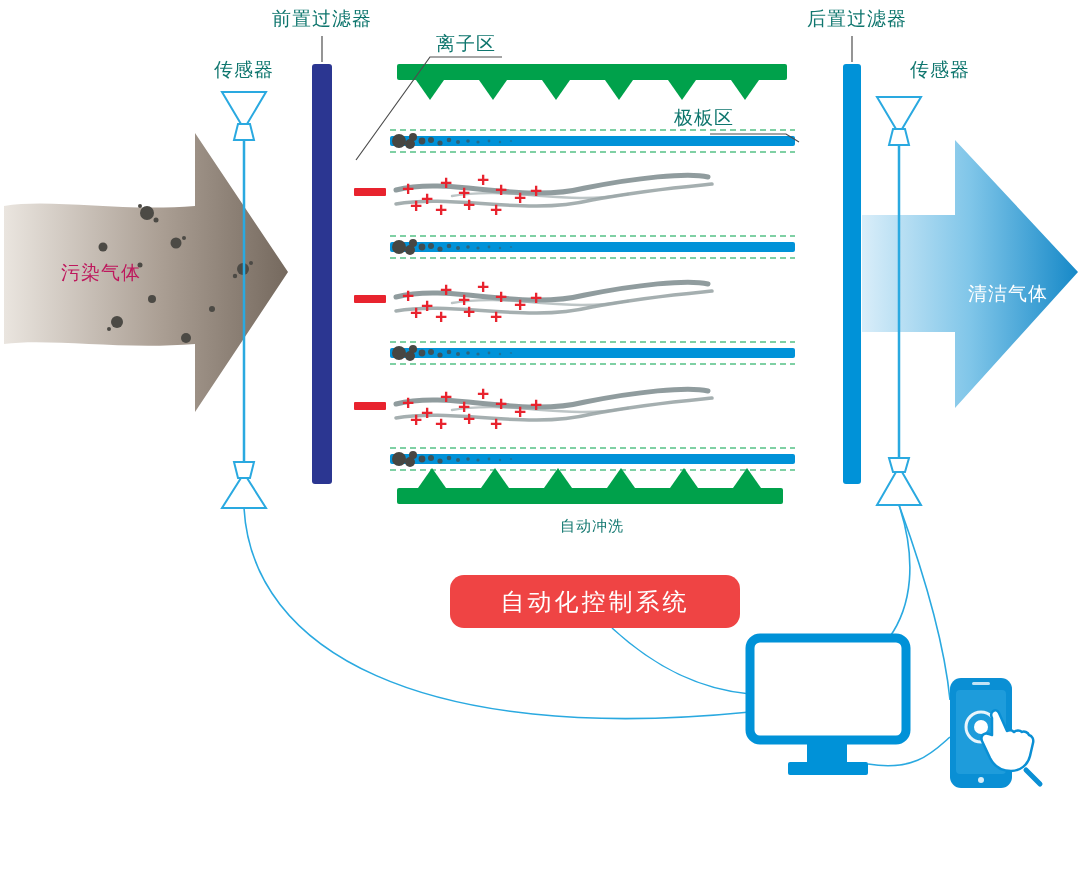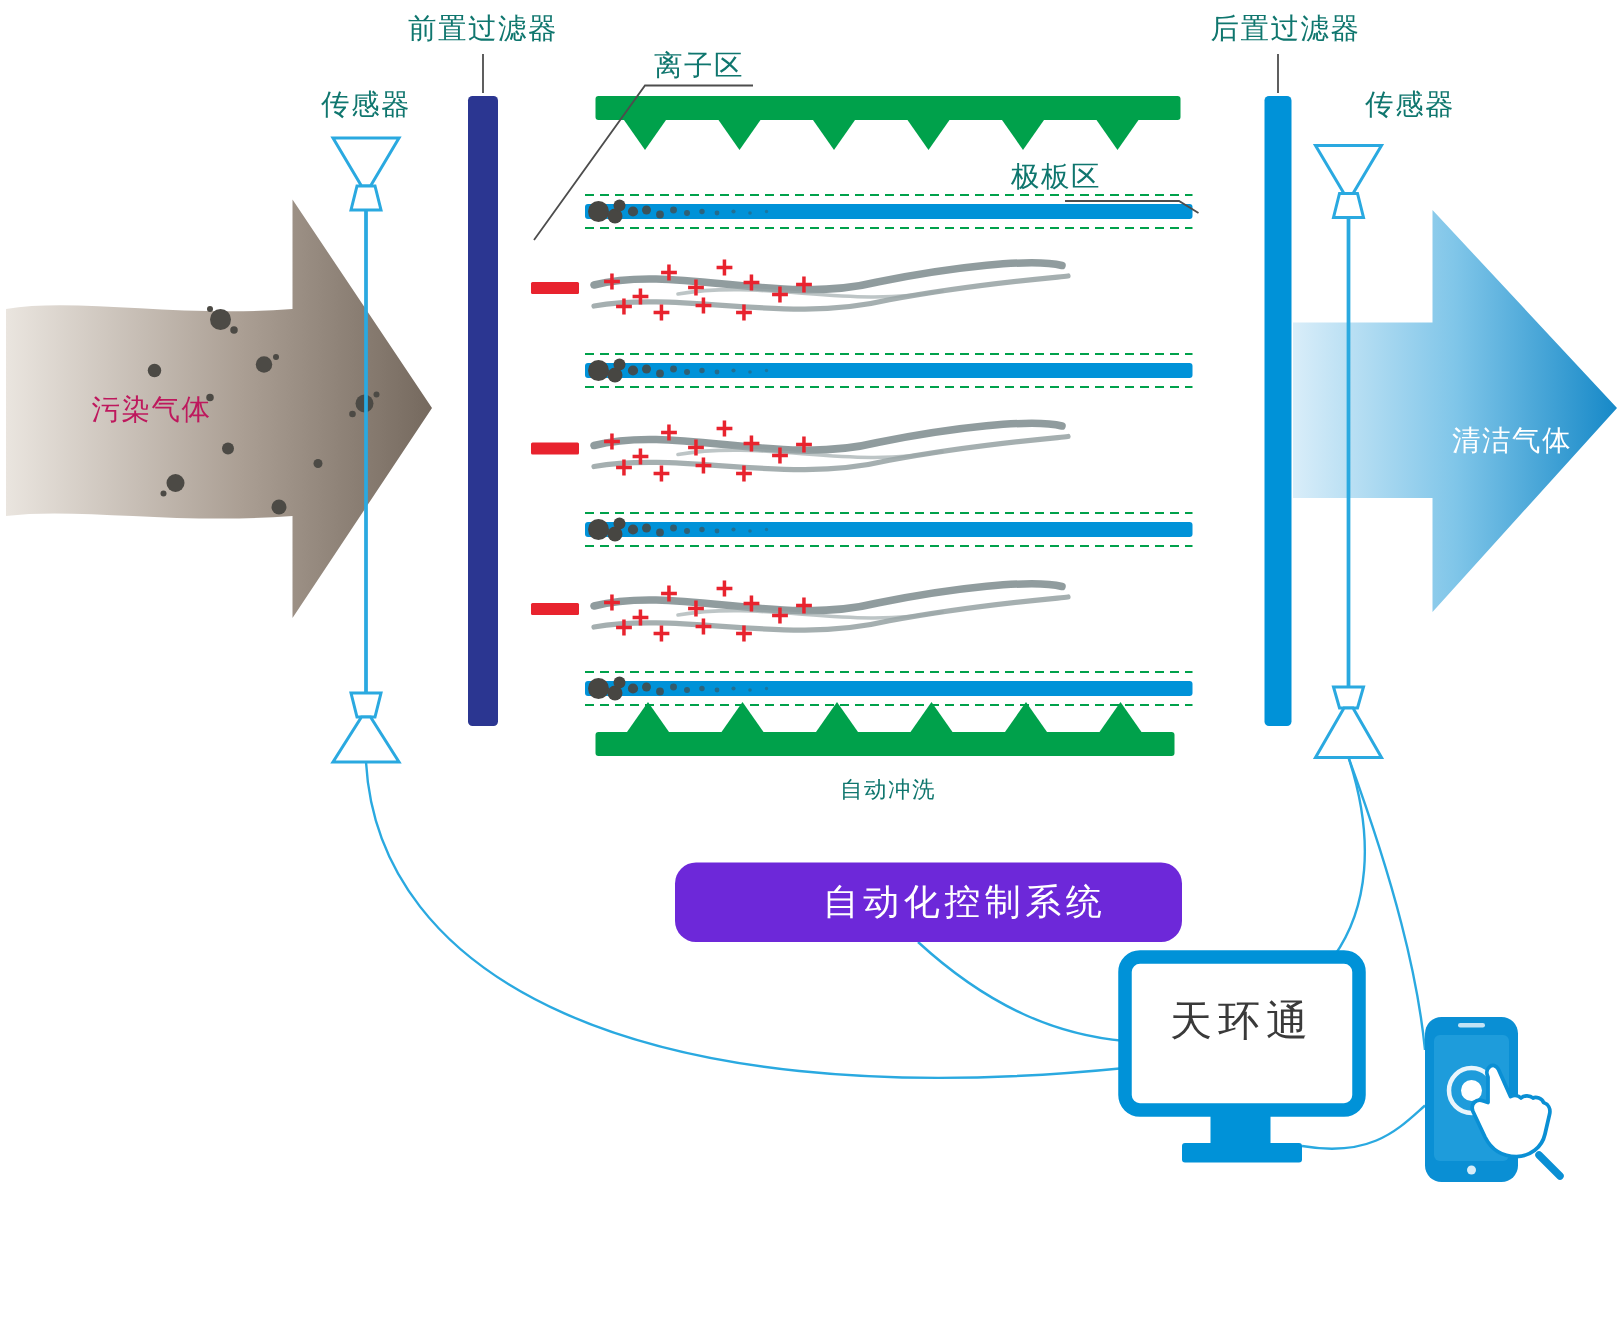--- a/index.html
+++ b/index.html
@@ -16,22 +16,22 @@
   .lbl-postfilter{left:857px;top:6px;text-align:center;}
   .lbl-sensor-l{left:244px;top:57px;}
   .lbl-sensor-r{left:940px;top:57px;}
   .lbl-ion{left:466px;top:31px;}
   .lbl-plate{left:704px;top:105px;}
   .lbl-polluted{left:101px;top:260px;color:#be185d;}
   .lbl-clean{left:1008px;top:281px;color:#ffffff;}
   .lbl-flush{left:592px;top:517px;font-size:15px;}
   .control-box{
     position:absolute;left:450px;top:575px;width:290px;height:53px;z-index:2;
-    background:#6d28d9;border-radius:14px;color:#ffffff;font-size:24px;
-    line-height:53px;text-align:center;letter-spacing:3px;padding-left:48px;
+    background:#ef4444;border-radius:14px;color:#ffffff;font-size:24px;
+    line-height:53px;text-align:center;letter-spacing:3px;
   }
   .monitor-text{
     position:absolute;left:754px;top:662px;width:148px;z-index:3;
     text-align:center;font-size:28px;color:#3a3a3a;letter-spacing:4px;
   }
   .title{
     position:absolute;left:540px;top:840px;transform:translateX(-50%);z-index:2;
     font-size:28px;font-weight:bold;color:#0071bc;letter-spacing:3px;white-space:nowrap;
   }
 </style>
@@ -214,15 +214,14 @@
   <div class="lbl lbl-postfilter">后置过滤器</div>
   <div class="lbl lbl-sensor-l">传感器</div>
   <div class="lbl lbl-sensor-r">传感器</div>
   <div class="lbl lbl-ion">离子区</div>
   <div class="lbl lbl-plate">极板区</div>
   <div class="lbl lbl-polluted">污染气体</div>
   <div class="lbl lbl-clean">清洁气体</div>
   <div class="lbl lbl-flush">自动冲洗</div>
 
   <div class="control-box">自动化控制系统</div>
-  <div class="monitor-text">天环通</div>
 
 </div>
 
 </body></html>

